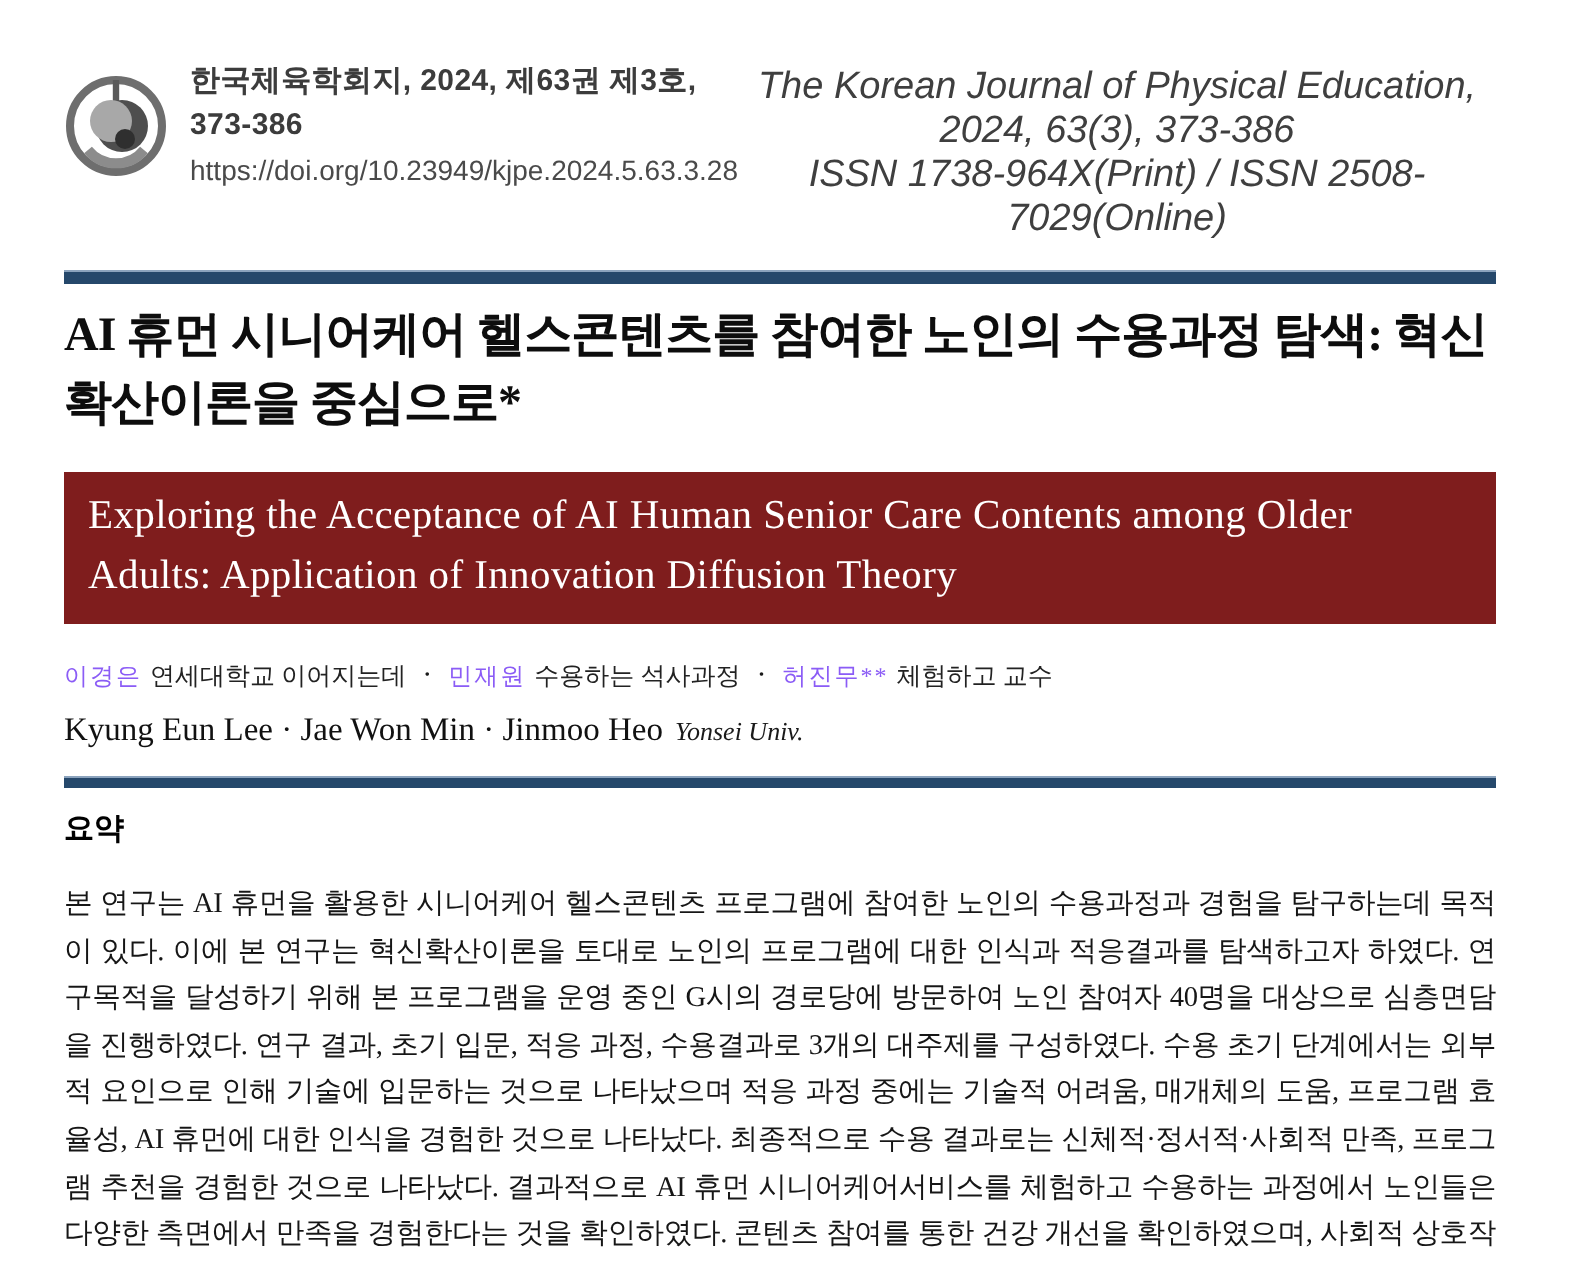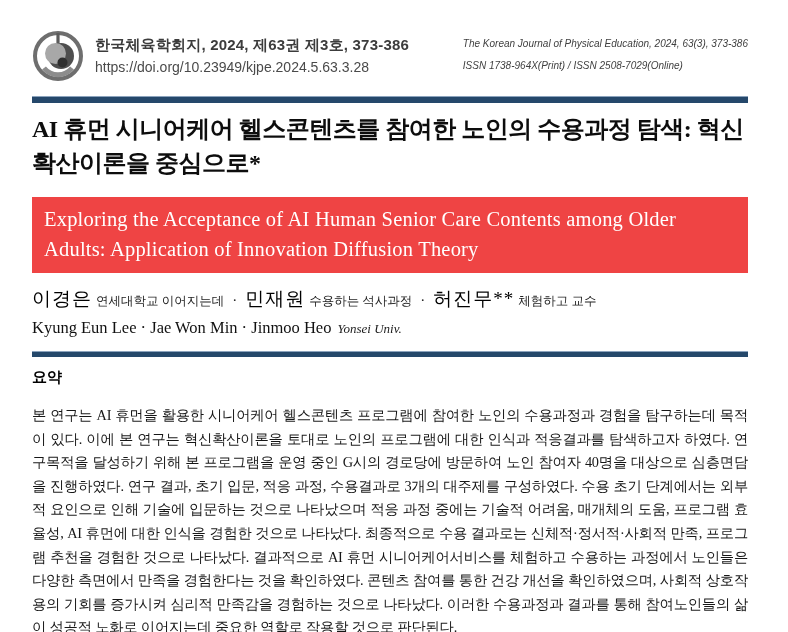--- a/index.html
+++ b/index.html
@@ -36,56 +36,56 @@
     letter-spacing: 0.2px;
     line-height: 22px;
   }
   .doi {
     font-family: "Liberation Sans", "DejaVu Sans", sans-serif;
     font-size: 14px;
     color: #4a4a4a;
     line-height: 22px;
   }
   .mast-right {
-    text-align: left;
+    text-align: center;
     font-family: "Liberation Sans", "DejaVu Sans", sans-serif;
     font-style: italic;
-    font-size: 10px;
+    font-size: 19px;
     color: #3f3f3f;
     line-height: 22px;
     margin-top: 3px;
   }
   
   .rule { background: #25486B; border-top: 1px solid #8ba3bd; }
   .rule-top { height: 6px; margin-top: 14px; }
   .rule-mid { height: 5px; margin-top: 9px; }
   .title-kr {
     font-size: 24px;
     font-weight: bold;
     color: #0d0d0d;
     line-height: 34px;
     margin: 9px 0 10px 0;
     letter-spacing: -0.5px;
   }
   .banner {
-    background: #ef4444;
+    background: #7f1d1d;
     color: #ffffff;
     padding: 7px 12px 9px 12px;
     margin-top: 17px;
   }
   .title-en {
     font-size: 20.5px;
     font-weight: normal;
     line-height: 30px;
     margin: 0;
     letter-spacing: 0.2px;
   }
   
   .authors-kr { margin-top: 13px; line-height: 26px; }
-  .a-name { font-size: 19px; color: #000000; letter-spacing: 1px; }
+  .a-name { font-size: 12px; color: #8b5cf6; letter-spacing: 1px; }
   .a-affil { font-size: 12.5px; color: #222; margin-left: 4px; }
   .a-sep { font-size: 15px; margin: 0 4px; }
   .authors-en { margin-top: 1px; line-height: 26px; }
   .en-names { font-size: 16.5px; color: #111; }
   .en-affil { font-size: 13px; font-style: italic; margin-left: 6px; }
   
   .abstract h3 {
     font-size: 15px;
     margin: 11px 0 17px 0;
     color: #000000;

